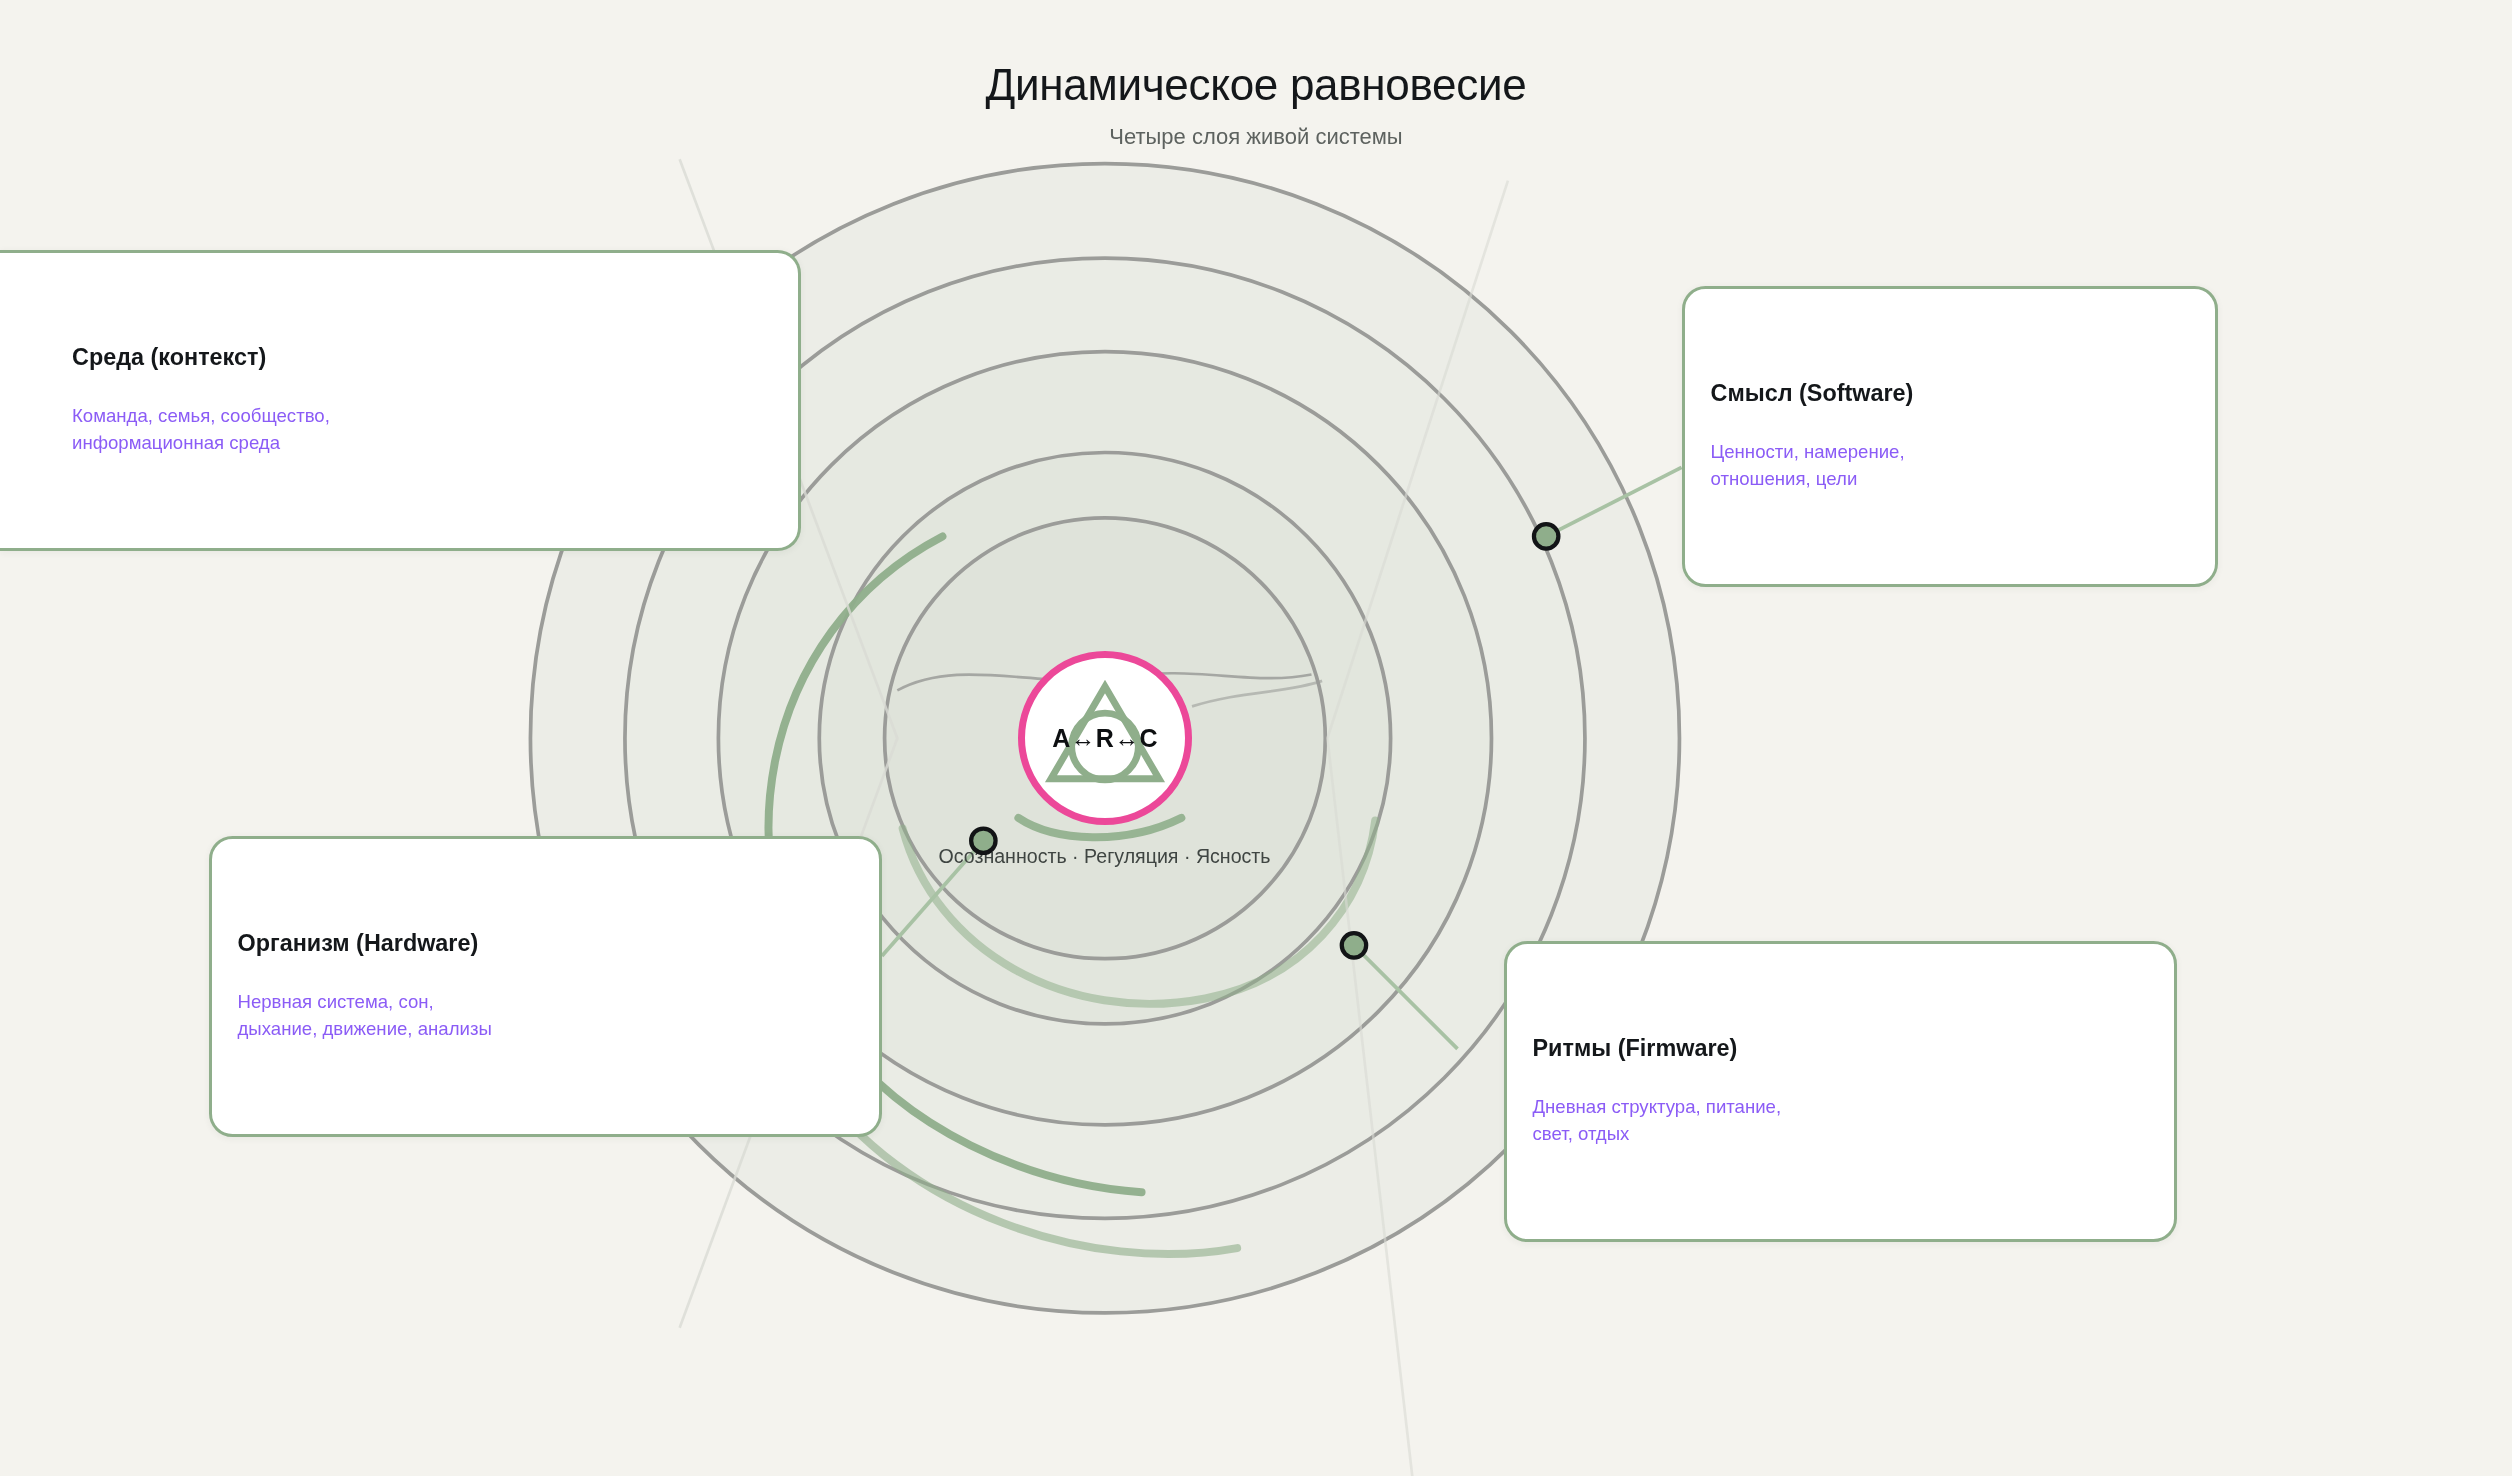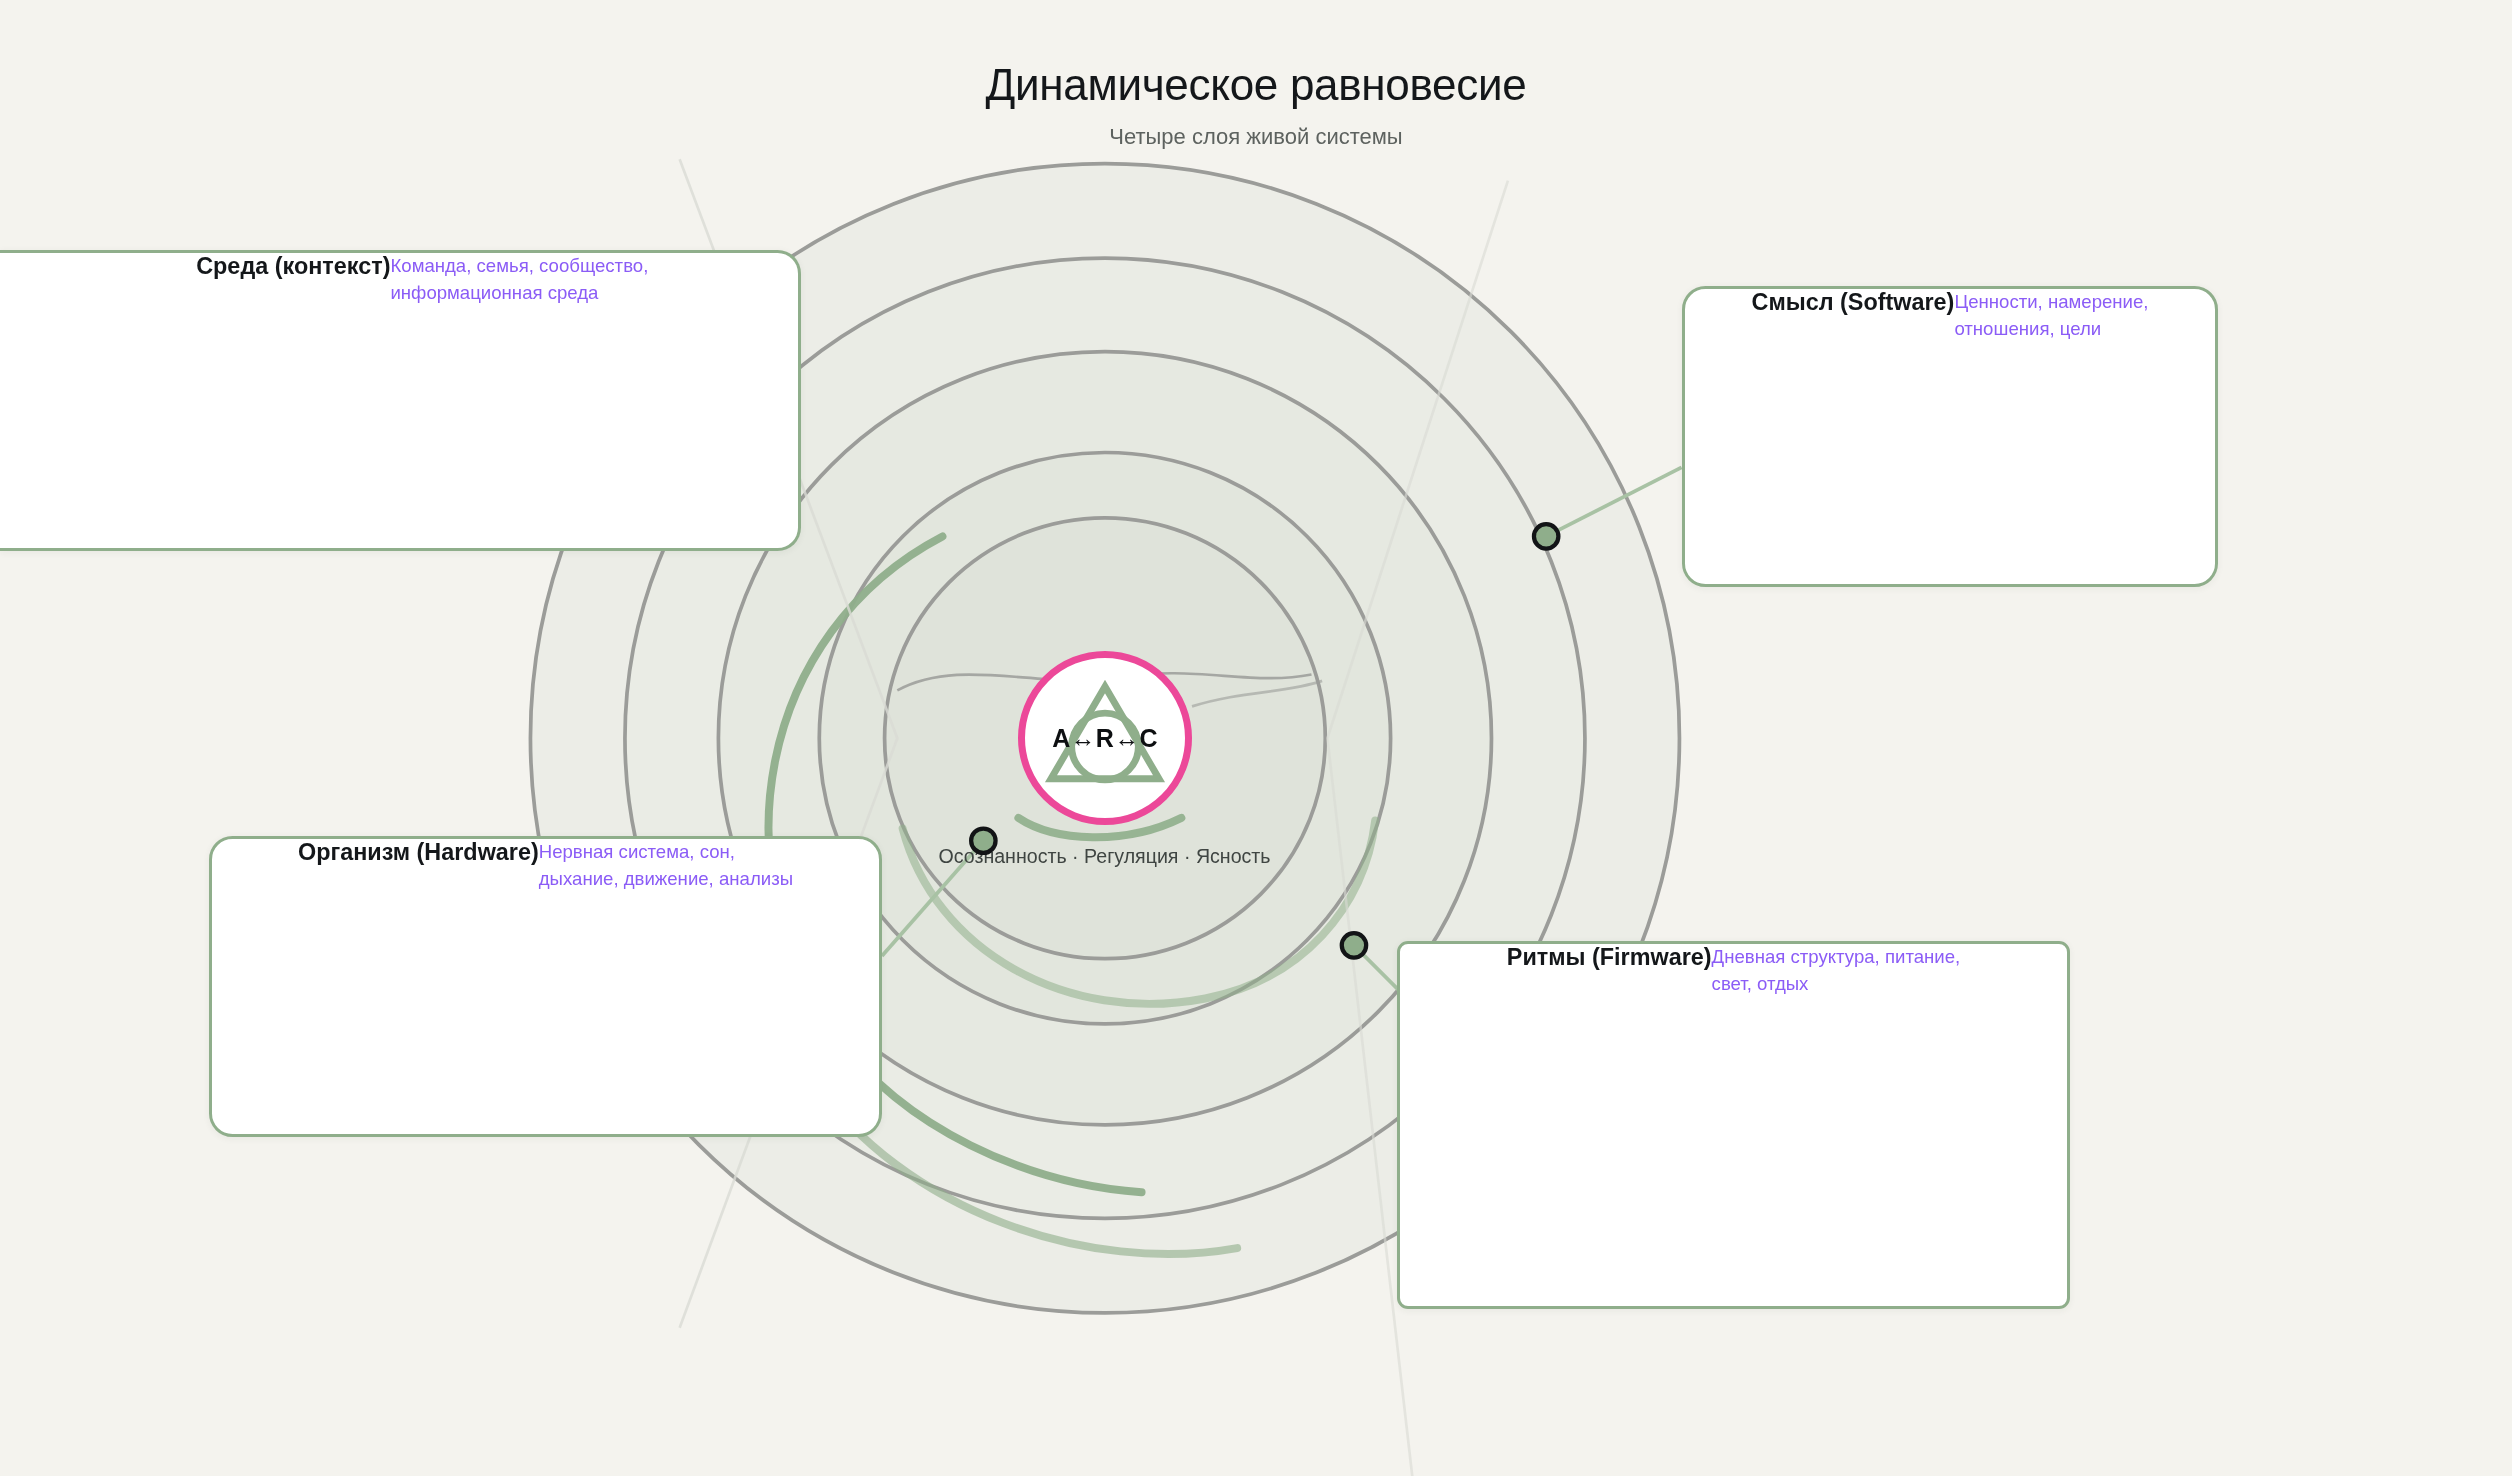--- a/index.html
+++ b/index.html
@@ -48,35 +48,35 @@
 
   
   .card{
     position:absolute;z-index:30;
     background:#ffffff;
     border:3.7px solid #8fae8b;
     border-radius:23.4px;
     box-sizing:border-box;
     box-shadow:0 1.6px 7.4px rgba(40,55,45,.055);
     padding:0 25.5px;
-    display:flex;justify-content:center;
+    display:flex;flex-direction:column;justify-content:center;
   }
   .card-title{
     font-size:23.4px;font-weight:700;color:#14171a;
     line-height:1.15;margin-bottom:32px;
   }
   .card-desc{
     font-size:18.6px;font-weight:400;color:#8b5cf6;
     line-height:1.45;white-space:pre-line;
   }
   
   #card-environment{left:47px;top:250px;width:801px;height:301px;border-top-left-radius:0;border-bottom-left-radius:0;border-left:none;margin-left:-47px;padding-left:72px;}
   #card-meaning     {left:1682px;top:286px;width:536px;height:301px;}
   #card-organism    {left:209px;top:836px;width:673px;height:301px;}
-  #card-rhythms     {left:1397px;top:941px;width:673px;height:368px;border-radius:11px;}
+  #card-rhythms     {left:1504px;top:941px;width:673px;height:301px;}
 </style>
 </head>
 <body>
 
 <div id="stage">
 
   <svg class="layer" viewBox="0 0 4731 2781" preserveAspectRatio="none">
 
     <circle cx="2081" cy="1390" r="1082" fill="#ecede7" stroke="#9b9c99" stroke-width="7"></circle>
     <circle cx="2081" cy="1390" r="904" fill="#eaece5" stroke="#9b9c99" stroke-width="7"></circle>

